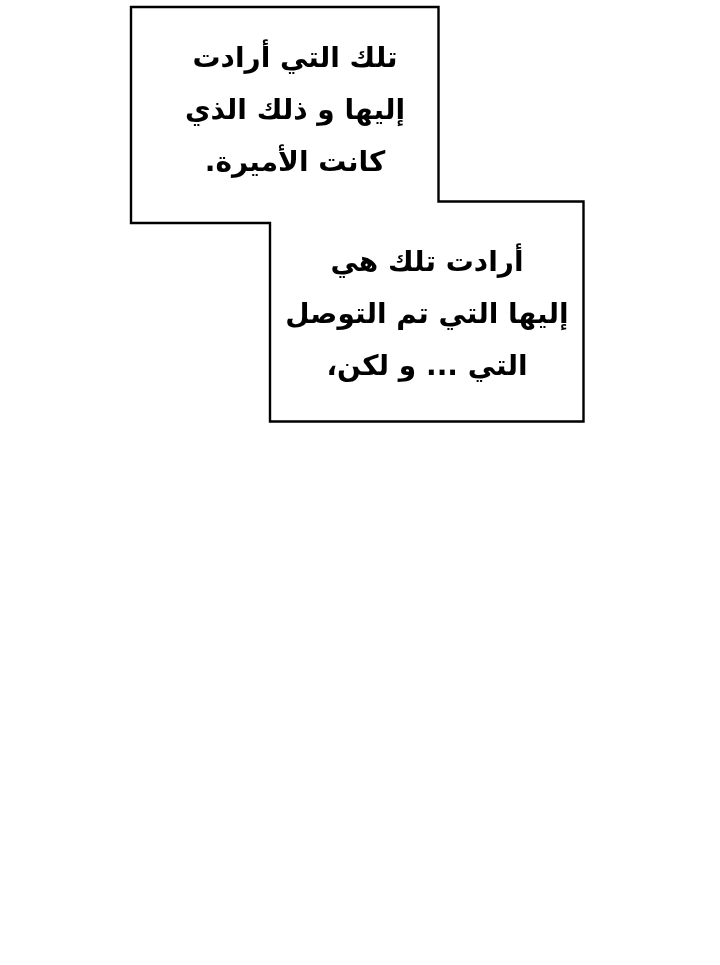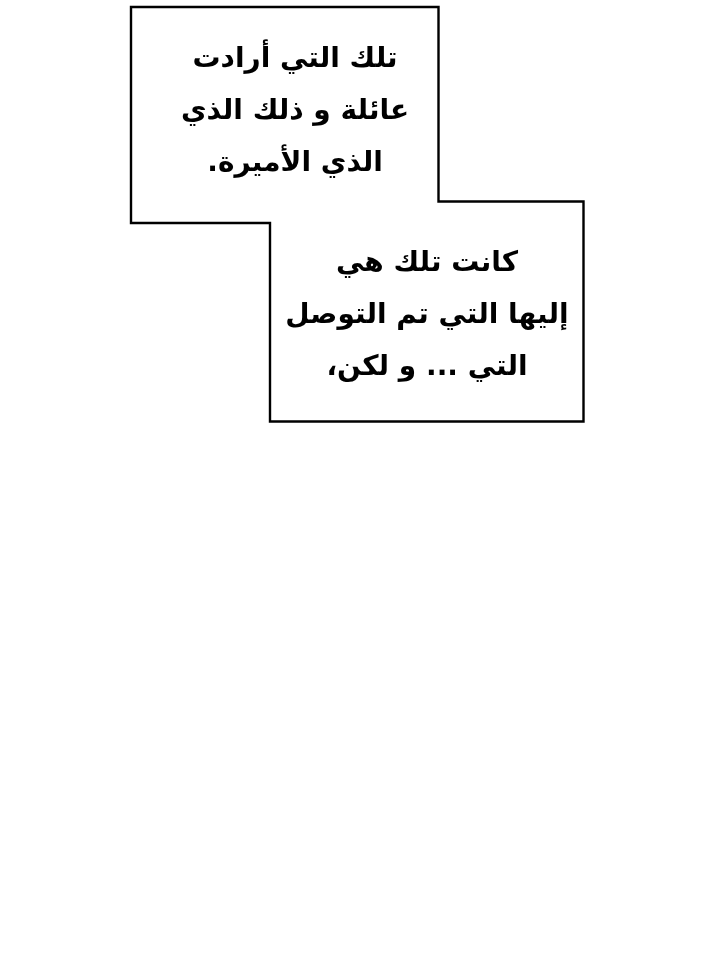--- a/index.html
+++ b/index.html
@@ -66,23 +66,23 @@
 <body>
 
 <div class="page">
 
   <svg class="bubble-svg" viewBox="0 0 720 965" xmlns="http://www.w3.org/2000/svg" aria-hidden="true">
     <path d="M 131 7 L 438.5 7 L 438.5 201.5 L 583.5 201.5 L 583.5 421.5 L 270 421.5 L 270 223 L 131 223 Z" fill="#ffffff" stroke="#000000" stroke-width="2.4" stroke-linejoin="miter"></path>
   </svg>
 
   <div class="bubble-text b1" dir="rtl">
     <div class="line">تلك التي أرادت</div>
-    <div class="line">عائلة و ذلك الذي</div>
-    <div class="line">الذي الأميرة.</div>
+    <div class="line">إليها و ذلك الذي</div>
+    <div class="line">كانت الأميرة.</div>
   </div>
 
   <div class="bubble-text b2" dir="rtl">
-    <div class="line">كانت تلك هي</div>
+    <div class="line">أرادت تلك هي</div>
     <div class="line">إليها التي تم التوصل</div>
     <div class="line">التي ... و لكن،</div>
   </div>
 
 </div>
 
 </body></html>

